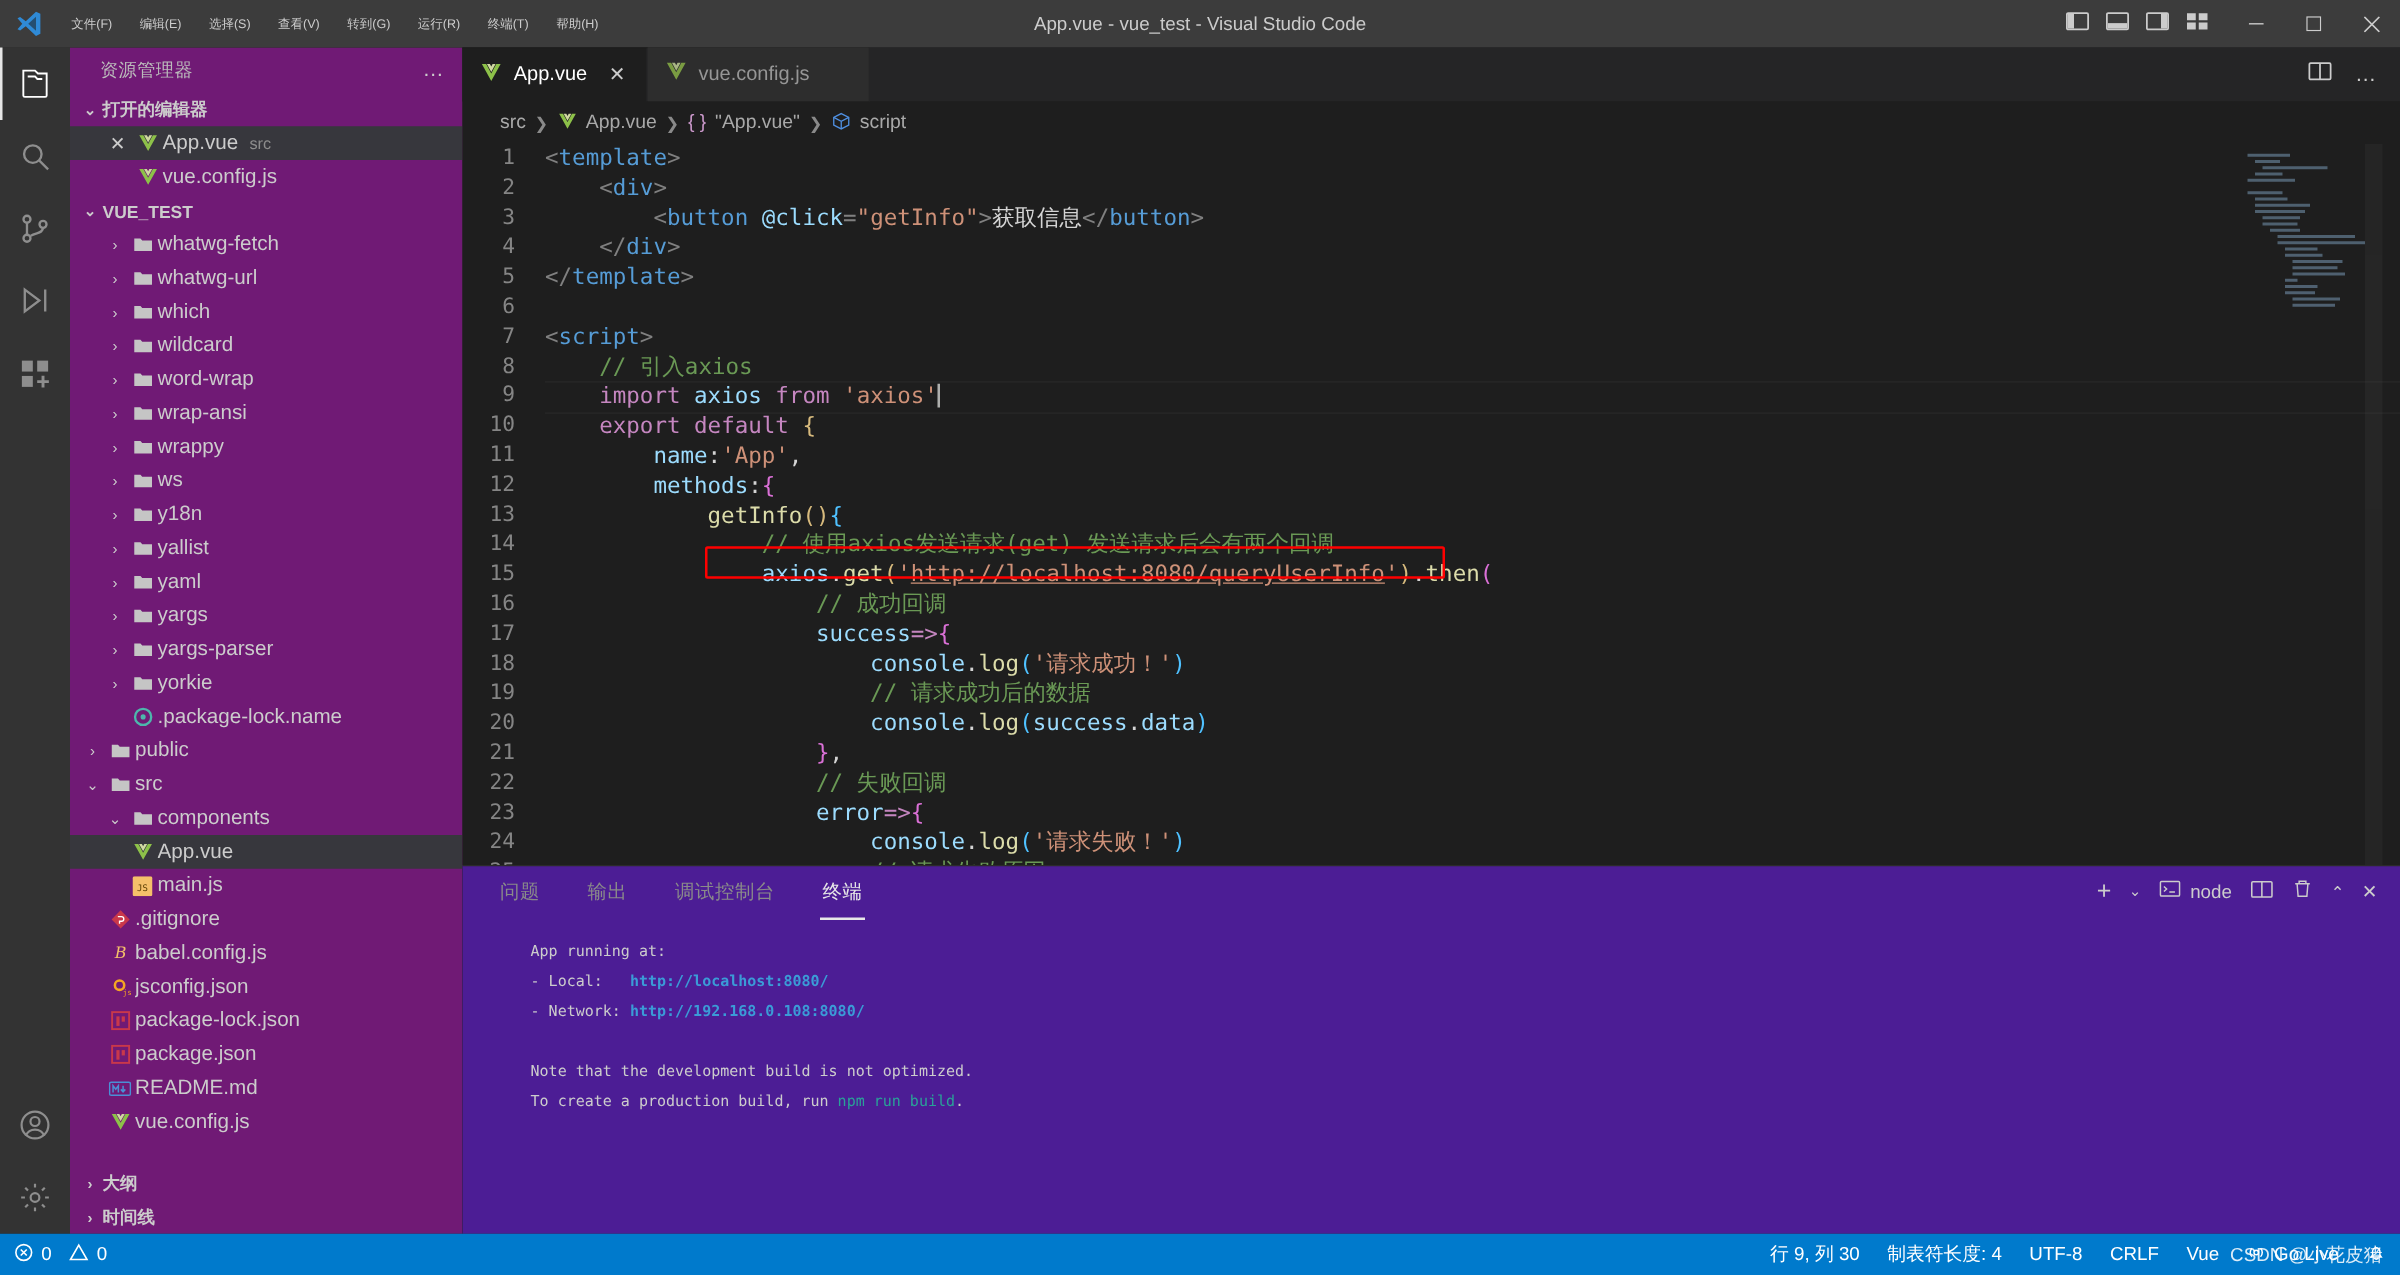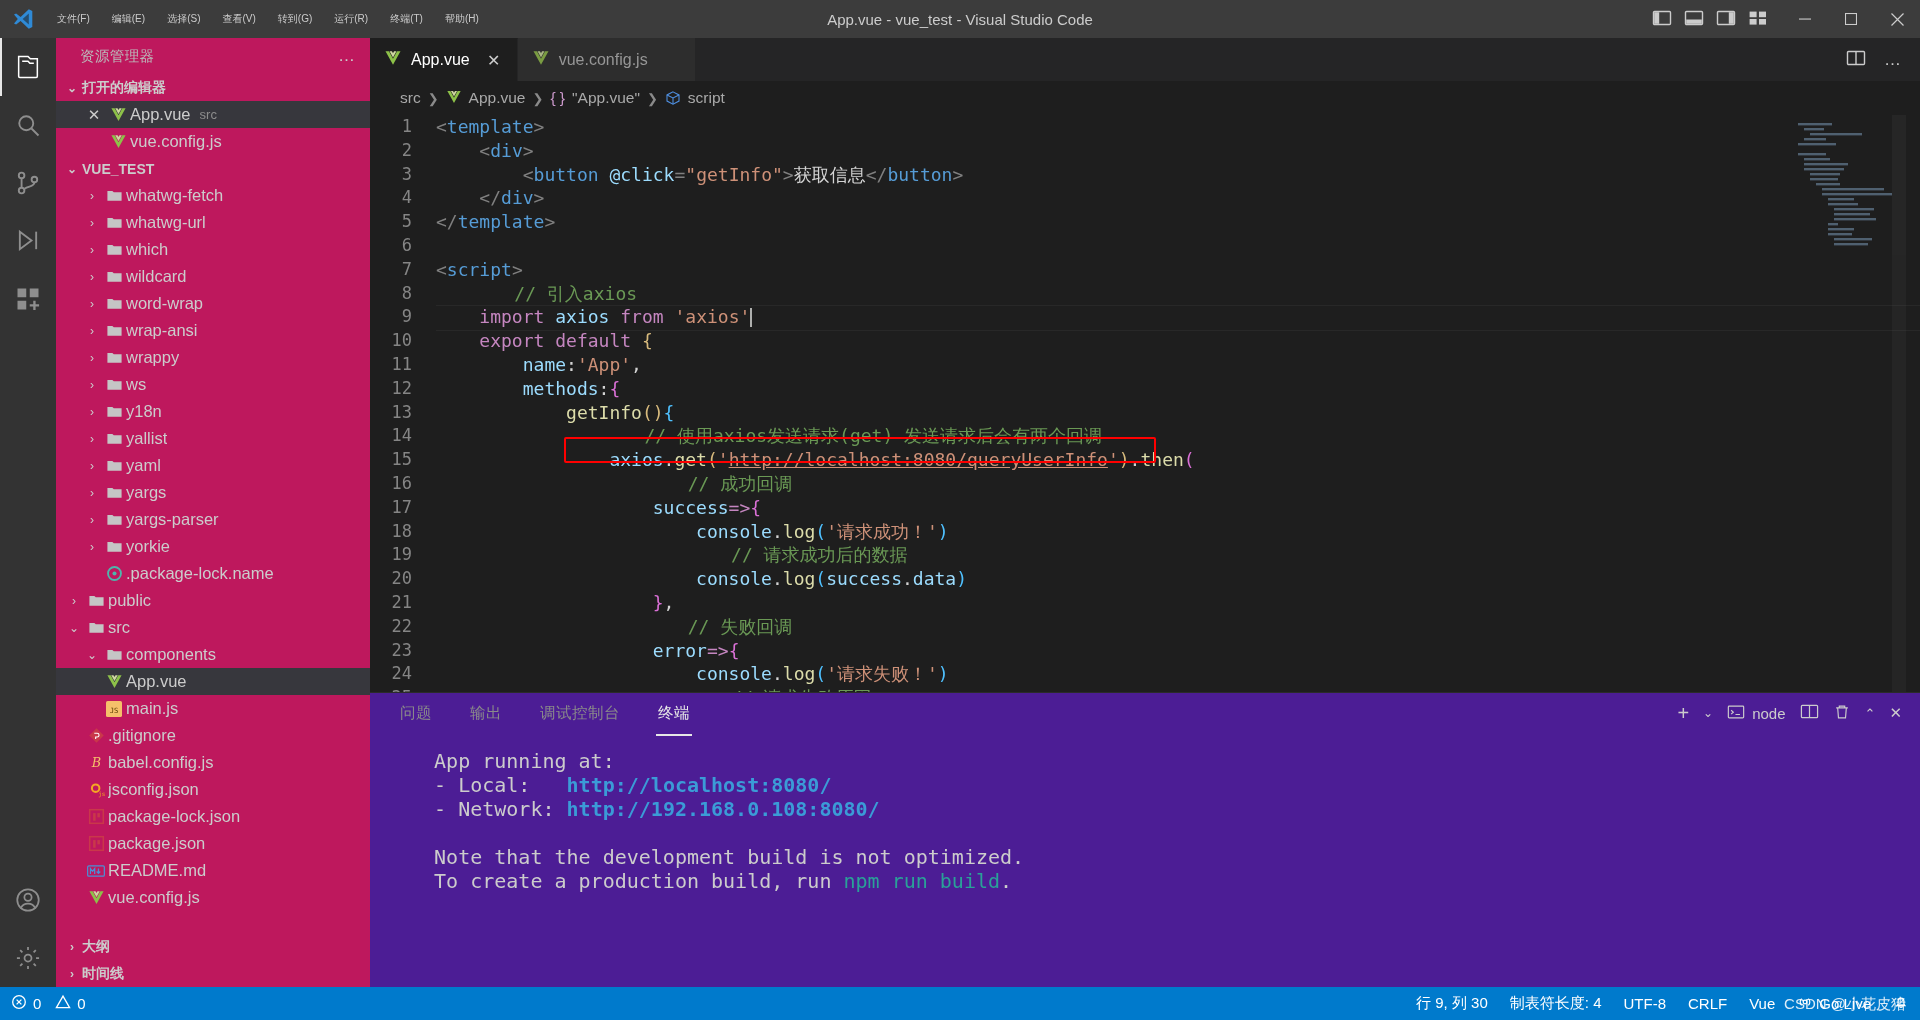--- a/index.html
+++ b/index.html
@@ -40,21 +40,21 @@
     width: 56px; height: 58px; display: flex; align-items: center; justify-content: center;
     opacity: .58; position: relative;
   }
   .act-item.active { opacity: 1; }
   .act-item.active::before {
     content: ""; position: absolute; left: 0; top: 0; bottom: 0; width: 2px; background: #e7e7e7;
   }
   .act-spacer { flex: 1; }
 
   
-  .sidebar { width: 314px; background: #be185d; flex: none; display: flex; flex-direction: column; font-size: 16px; }
+  .sidebar { width: 314px; background: #701a75; flex: none; display: flex; flex-direction: column; font-size: 16px; }
   .sb-header {
     height: 36px; display: flex; align-items: center; justify-content: space-between;
     padding: 0 14px 0 24px; color: #bbbbbb; font-size: 14.5px; letter-spacing: .4px;
   }
   .sb-dots { color: #cccccc; font-size: 17px; letter-spacing: 1px; }
   .sb-section-head {
     height: 27px; display: flex; align-items: center; color: #cccccc;
     font-size: 14px; font-weight: bold; padding-left: 6px;
   }
   .twist { width: 20px; text-align: center; font-size: 12px; color: #cccccc; display:inline-block; }
@@ -113,21 +113,21 @@
     position: absolute; top: 0; right: 14px; width: 112px; height: 100%;
     opacity: .72; pointer-events: none;
   }
   .mm-scroll { position: absolute; top:0; right: 0; width: 14px; height: 100%; background: rgba(121,121,121,0.12); }
 
   
   .t-tag    { color: #569cd6; }
   .t-brk    { color: #808080; }
   .t-attr   { color: #9cdcfe; }
   .t-str    { color: #ce9178; }
-  .t-cmt    { color: #6a9955; margin-left: 35px; }
+  .t-cmt    { color: #6a9955; }
   .t-kw     { color: #c586c0; }
   .t-id     { color: #9cdcfe; }
   .t-txt    { color: #d4d4d4; }
   .t-yellow { color: #d7ba7d; }
   .t-pink   { color: #da70d6; }
   .t-blue2  { color: #4fc1ff; }
   .t-prop   { color: #dcdcaa; }
   .under    { text-decoration: underline; text-decoration-color: #ce9178; }
 
   
@@ -138,21 +138,21 @@
     padding: 6px 2px; letter-spacing: .5px;
   }
   .ptab.active { color: #e7e7e7; }
   .ptab.active::after {
     content: ""; position: absolute; left: 0; right: 0; bottom: -6px; height: 1.5px; background: #e7e7e7;
   }
   .panel-head-right { margin-left: auto; display: flex; align-items: center; gap: 14px; padding-right: 18px; color: #cccccc; font-size: 15px; }
   .pick { display: flex; align-items: center; gap: 7px; font-size: 15px; color: #cccccc; }
   .term {
     flex: 1; padding: 16px 0 0 40px; overflow: hidden;
-    font-family: "DejaVu Sans Mono", monospace; font-size: 20px; line-height: 24px; color: #cccccc;
+    font-family: "DejaVu Sans Mono", monospace; font-size: 12px; line-height: 24px; color: #cccccc;
     white-space: pre;
   }
   .term .link { color: #3b9bd7; font-weight: bold; }
   .term .num  { color: #3b9bd7; font-weight: bold; }
   .term .cmd  { color: #2aa198; }
 
   
   .statusbar {
     height: 33px; background: #007acc; color: #ffffff; display: flex; align-items: center;
     font-size: 15px; flex: none; position: relative;

